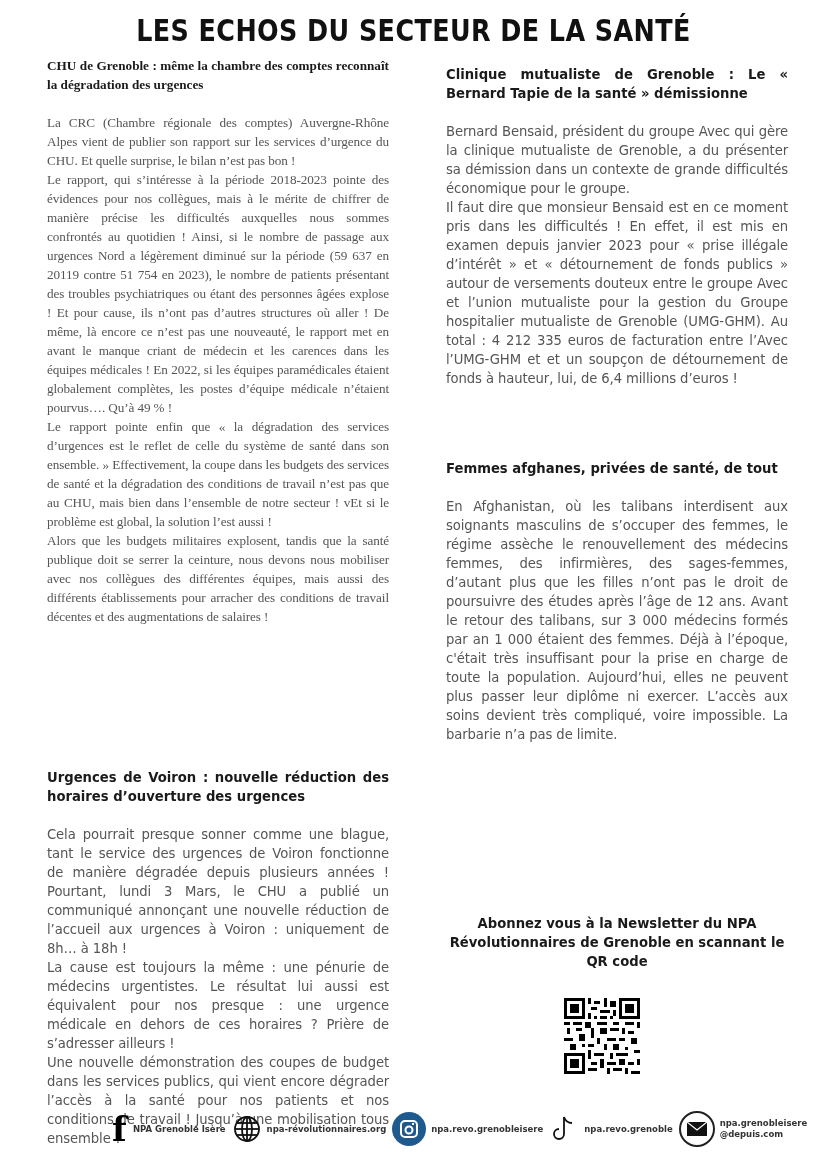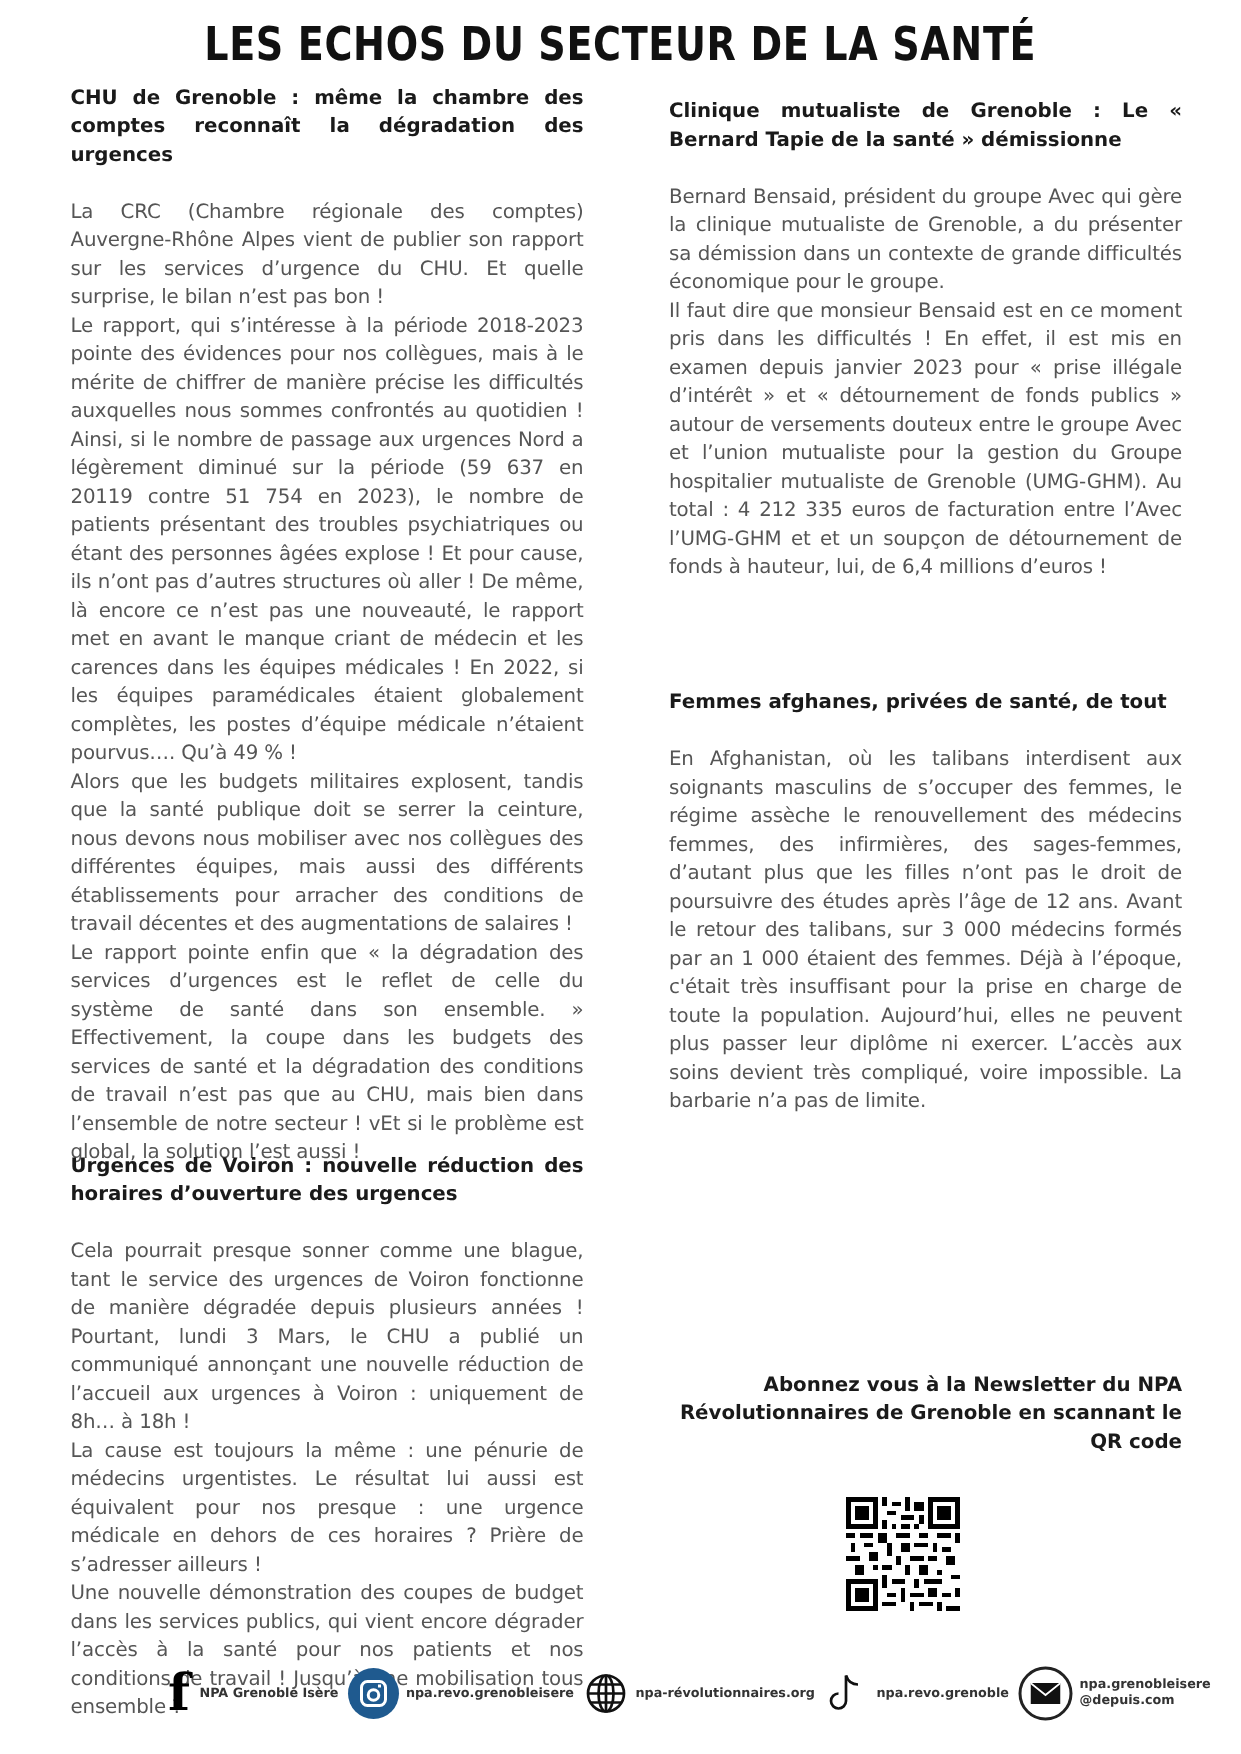--- a/index.html
+++ b/index.html
@@ -4,21 +4,21 @@
 <style>
   html, body { margin:0; padding:0; background:#ffffff; }
   body { width:827px; height:1169px; position:relative; overflow:hidden; font-family:"DejaVu Sans", sans-serif; color:#444; }
   .title { position:absolute; top:12px; left:0; width:827px; text-align:center; font-family:"DejaVu Sans", sans-serif; font-weight:bold; font-size:31px; letter-spacing:0.5px; color:#111; transform:scaleX(0.82); transform-origin:center; }
   .col { position:absolute; width:342px; }
   .col.left { left:47px; }
   .col.right { left:446px; }
   .headline { font-weight:bold; font-size:13.2px; line-height:19px; color:#1a1a1a; text-align:justify; margin:0; }
   .body p { margin:0; font-size:13.2px; line-height:19px; color:#555; text-align:justify; letter-spacing:-0.1px; }
   .body { margin-top:19px; }
-  .a1 { top:56px; }
+  .a1 { top:56px;font-family:Liberation Serif, serif; }
   .a2 { top:768px; }
   .a3 { top:65px; }
   .a4 { top:459px; }
   .a5 { top:914px; }
   .qr { position:absolute; left:564px; top:998px; width:76px; height:76px; }
   .footer { position:absolute; top:1110px; left:112px; height:38px; display:flex; align-items:center; gap:6px; font-size:8.5px; font-weight:bold; color:#333; }
   .fitem { display:flex; align-items:center; gap:5px; }
   .fb { font-family:"DejaVu Serif", serif; font-size:34px; font-weight:bold; color:#000; line-height:30px; width:16px; }
   .ig { width:34px; height:34px; border-radius:50%; background:#1f5a8f; display:flex; align-items:center; justify-content:center; }
   .globe, .tiktok, .mail { width:30px; height:30px; display:flex; align-items:center; justify-content:center; }
@@ -28,22 +28,22 @@
 </head>
 <body>
 
 <div class="title">LES ECHOS DU SECTEUR DE LA SANTÉ</div>
 
 <div class="col left a1">
   <h2 class="headline">CHU de Grenoble : même la chambre des comptes reconnaît la dégradation des urgences</h2>
   <div class="body">
     <p>La CRC (Chambre régionale des comptes) Auvergne-Rhône Alpes vient de publier son rapport sur les services d’urgence du CHU. Et quelle surprise, le bilan n’est pas bon !</p>
     <p>Le rapport, qui s’intéresse à la période 2018-2023 pointe des évidences pour nos collègues, mais à le mérite de chiffrer de manière précise les difficultés auxquelles nous sommes confrontés au quotidien ! Ainsi, si le nombre de passage aux urgences Nord a légèrement diminué sur la période (59 637 en 20119 contre 51 754 en 2023), le nombre de patients présentant des troubles psychiatriques ou étant des personnes âgées explose ! Et pour cause, ils n’ont pas d’autres structures où aller ! De même, là encore ce n’est pas une nouveauté, le rapport met en avant le manque criant de médecin et les carences dans les équipes médicales ! En 2022, si les équipes paramédicales étaient globalement complètes, les postes d’équipe médicale n’étaient pourvus…. Qu’à 49 % !</p>
+    <p>Le rapport pointe enfin que « la dégradation des services d’urgences est le reflet de celle du système de santé dans son ensemble. » Effectivement, la coupe dans les budgets des services de santé et la dégradation des conditions de travail n’est pas que au CHU, mais bien dans l’ensemble de notre secteur ! vEt si le problème est global, la solution l’est aussi !</p>
     <p>Alors que les budgets militaires explosent, tandis que la santé publique doit se serrer la ceinture, nous devons nous mobiliser avec nos collègues des différentes équipes, mais aussi des différents établissements pour arracher des conditions de travail décentes et des augmentations de salaires !</p>
-    <p>Le rapport pointe enfin que « la dégradation des services d’urgences est le reflet de celle du système de santé dans son ensemble. » Effectivement, la coupe dans les budgets des services de santé et la dégradation des conditions de travail n’est pas que au CHU, mais bien dans l’ensemble de notre secteur ! vEt si le problème est global, la solution l’est aussi !</p>
   </div>
 </div>
 
 <div class="col left a2">
   <h2 class="headline">Urgences de Voiron : nouvelle réduction des horaires d’ouverture des urgences</h2>
   <div class="body">
     <p>Cela pourrait presque sonner comme une blague, tant le service des urgences de Voiron fonctionne de manière dégradée depuis plusieurs années ! Pourtant, lundi 3 Mars, le CHU a publié un communiqué annonçant une nouvelle réduction de l’accueil aux urgences à Voiron : uniquement de 8h… à 18h !</p>
     <p>La cause est toujours la même : une pénurie de médecins urgentistes. Le résultat lui aussi est équivalent pour nos presque : une urgence médicale en dehors de ces horaires ? Prière de s’adresser ailleurs !</p>
     <p>Une nouvelle démonstration des coupes de budget dans les services publics, qui vient encore dégrader l’accès à la santé pour nos patients et nos conditions de travail ! Jusqu’à une mobilisation tous ensemble ?</p>
   </div>
@@ -58,21 +58,21 @@
 </div>
 
 <div class="col right a4">
   <h2 class="headline">Femmes afghanes, privées de santé, de tout</h2>
   <div class="body">
     <p>En Afghanistan, où les talibans interdisent aux soignants masculins de s’occuper des femmes, le régime assèche le renouvellement des médecins femmes, des infirmières, des sages-femmes, d’autant plus que les filles n’ont pas le droit de poursuivre des études après l’âge de 12 ans. Avant le retour des talibans, sur 3 000 médecins formés par an 1 000 étaient des femmes. Déjà à l’époque, c'était très insuffisant pour la prise en charge de toute la population. Aujourd’hui, elles ne peuvent plus passer leur diplôme ni exercer. L’accès aux soins devient très compliqué, voire impossible. La barbarie n’a pas de limite.</p>
   </div>
 </div>
 
 <div class="col right a5">
-  <h2 class="headline" style="text-align:right">Abonnez vous à la Newsletter du NPA Révolutionnaires de Grenoble en scannant le QR code</h2>
+  <h2 class="headline" style="text-align:center">Abonnez vous à la Newsletter du NPA Révolutionnaires de Grenoble en scannant le QR code</h2>
 </div>
 
 <svg class="qr" viewBox="0 0 25 25" shape-rendering="crispEdges">
   <rect width="25" height="25" fill="#fff"></rect>
   <g fill="#000">
     <rect x="0" y="0" width="7" height="7"></rect>
       <rect x="1" y="1" width="5" height="5" fill="#fff"></rect>
       <rect x="2" y="2" width="3" height="3"></rect>
     <rect x="18" y="0" width="7" height="7"></rect>
       <rect x="19" y="1" width="5" height="5" fill="#fff"></rect>
@@ -135,41 +135,41 @@
       <rect x="22" y="24" width="3" height="1"></rect>
   </g>
 </svg>
 
 <div class="footer">
   <div class="fitem">
     <span class="fb">f</span>
     <span>NPA Grenoble Isère</span>
   </div>
   <div class="fitem">
-    <span class="ig">
-      <svg width="20" height="20" viewBox="0 0 20 20">
-          <rect x="2" y="2" width="16" height="16" rx="4" fill="none" stroke="#fff" stroke-width="2"></rect>
-          <circle cx="10" cy="11" r="3.5" fill="none" stroke="#fff" stroke-width="2"></circle>
-          <rect x="13" y="4" width="2" height="2" fill="#fff"></rect>
-        </svg>
-    </span>
-    <span>npa.revo.grenobleisere</span>
-  </div>
-  <div class="fitem">
     <span class="globe">
       <svg width="28" height="28" viewBox="0 0 28 28" fill="none" stroke="#111" stroke-width="1.8">
           <circle cx="14" cy="14" r="12"></circle>
           <ellipse cx="14" cy="14" rx="5" ry="12"></ellipse>
           <line x1="2" y1="14" x2="26" y2="14"></line>
           <line x1="14" y1="2" x2="14" y2="26"></line>
           <line x1="4" y1="8" x2="24" y2="8"></line>
           <line x1="4" y1="20" x2="24" y2="20"></line>
         </svg>
     </span>
     <span>npa-révolutionnaires.org</span>
+  </div>
+  <div class="fitem">
+    <span class="ig">
+      <svg width="20" height="20" viewBox="0 0 20 20">
+          <rect x="2" y="2" width="16" height="16" rx="4" fill="none" stroke="#fff" stroke-width="2"></rect>
+          <circle cx="10" cy="11" r="3.5" fill="none" stroke="#fff" stroke-width="2"></circle>
+          <rect x="13" y="4" width="2" height="2" fill="#fff"></rect>
+        </svg>
+    </span>
+    <span>npa.revo.grenobleisere</span>
   </div>
   <div class="fitem">
     <span class="tiktok">
       <svg width="24" height="28" viewBox="0 0 24 28" fill="none" stroke="#111" stroke-width="1.8">
           <path d="M12 2 V19 a5 5 0 1 1 -5 -5"></path>
           <path d="M12 2 q2 6 8 6"></path>
         </svg>
     </span>
     <span>npa.revo.grenoble</span>
   </div>

